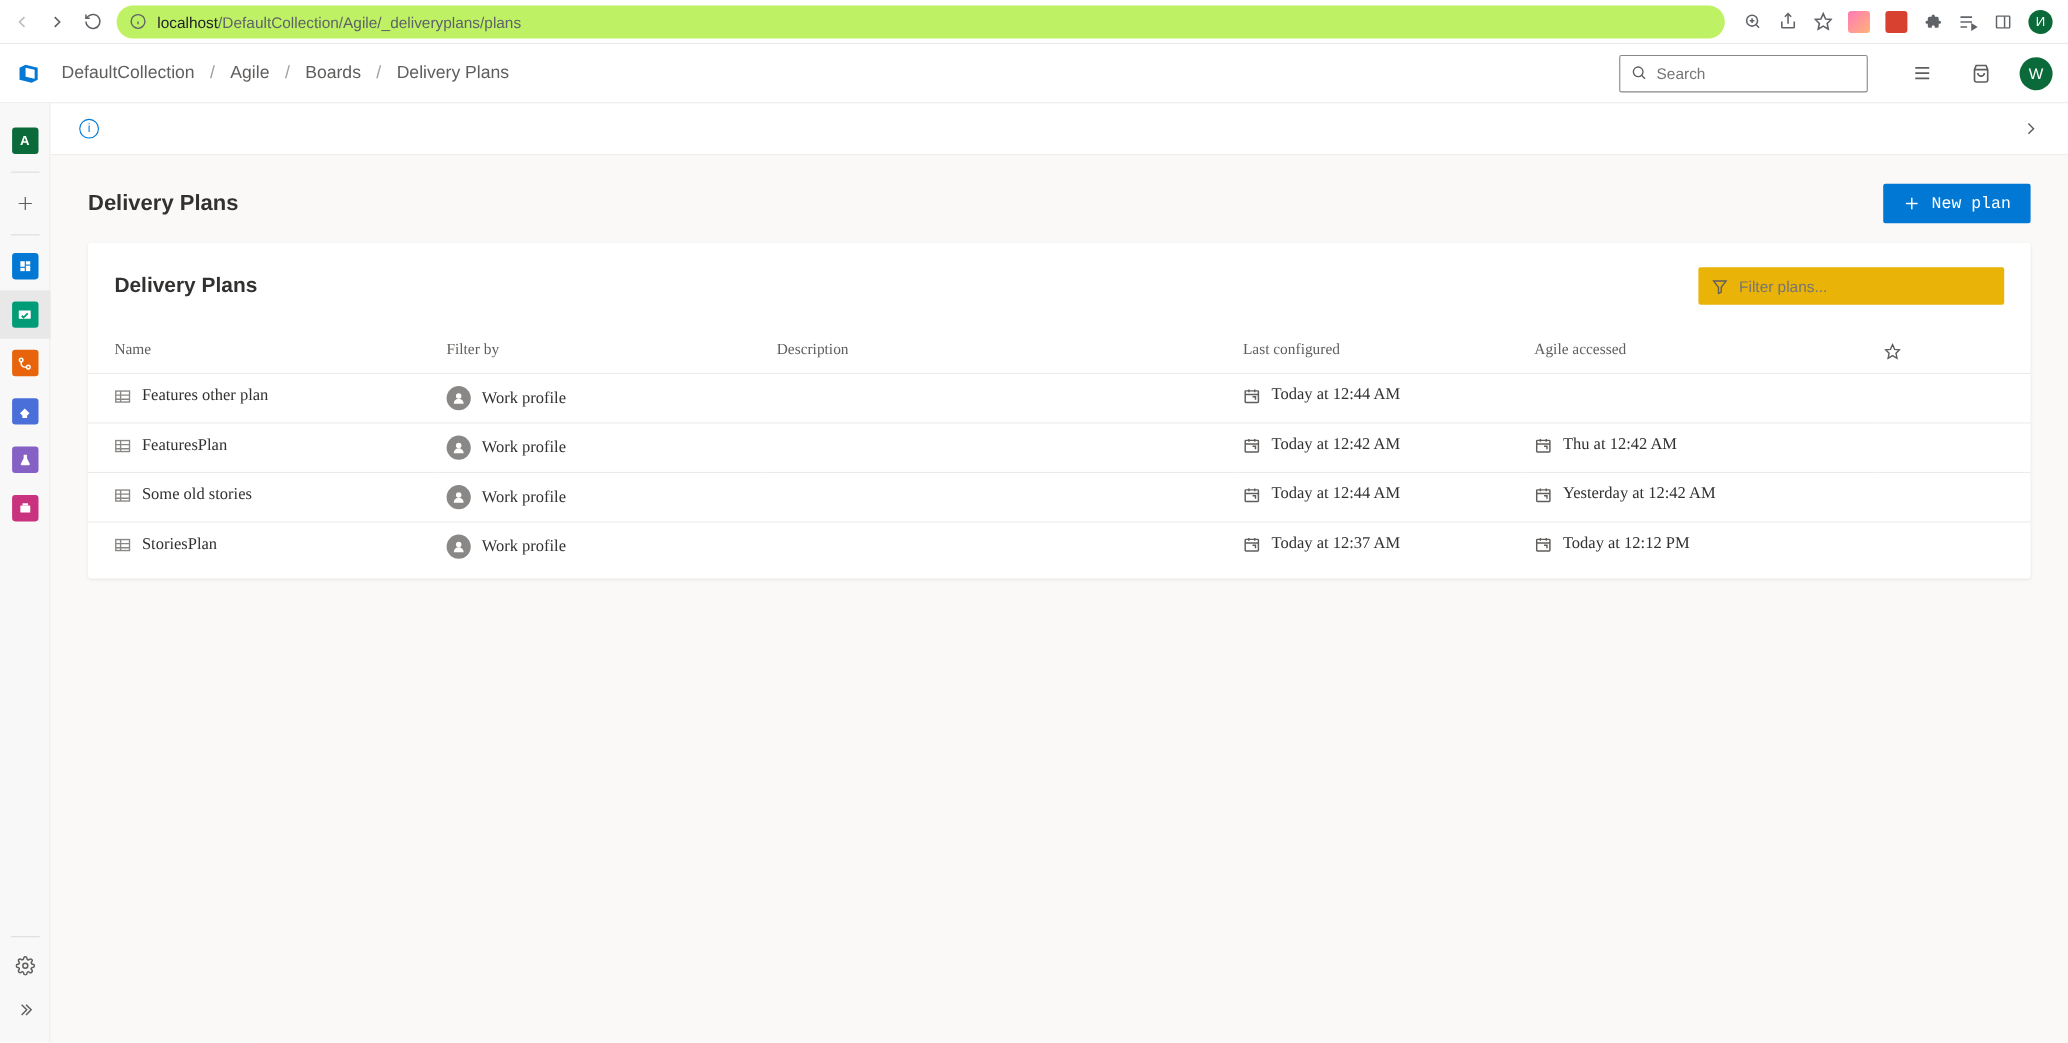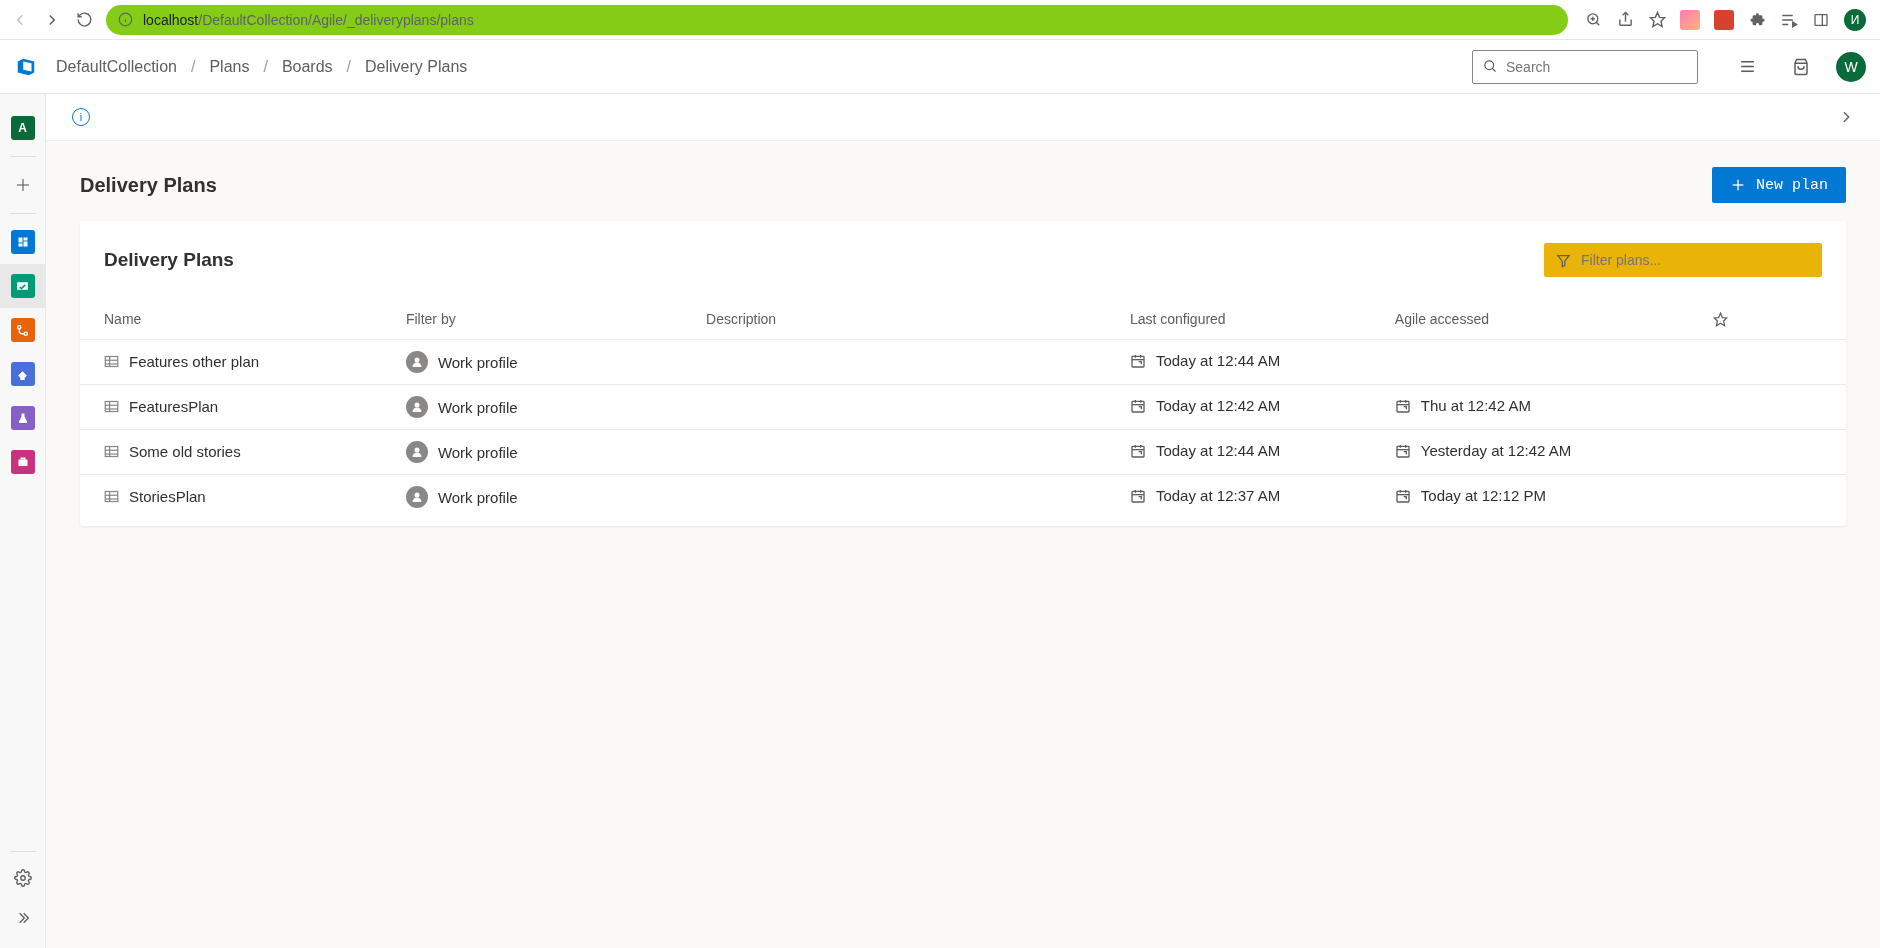--- a/index.html
+++ b/index.html
@@ -2,21 +2,21 @@
 <html><head>
 <meta charset="utf-8">
 <style>
   * { box-sizing: border-box; margin: 0; padding: 0; }
   body { font-family: "Segoe UI", -apple-system, sans-serif; font-size: 14px; color: #323130; background: #fff; overflow: hidden; }
 
   
   .browser-bar { height: 40px; display: flex; align-items: center; padding: 0 10px; gap: 12px; border-bottom: 1px solid #e8e8e8; }
   .nav-btn { width: 20px; height: 20px; display:flex; align-items:center; justify-content:center; color:#5f6368; }
   .nav-btn.disabled { color:#bdbdbd; }
-  .url-bar { flex:1; height:30px; background:#84cc16; border-radius:15px; display:flex; align-items:center; padding:0 12px; gap:10px; color:#5f6368;}
+  .url-bar { flex:1; height:30px; background:#bef264; border-radius:15px; display:flex; align-items:center; padding:0 12px; gap:10px; color:#5f6368;}
   .url-text { font-size:14px; color:#202124; }
   .url-host { color:#202124; }
   .url-path { color:#5f6368; }
   .chrome-icons { display:flex; align-items:center; gap:14px; padding:0 4px;}
   .chrome-icon { width:18px; height:18px; display:flex; align-items:center; justify-content:center; color:#5f6368;}
   .ext-sq { width:20px; height:20px; border-radius:3px;}
   .avatar-sm { width:22px; height:22px; border-radius:50%; background:#0b6a3a; color:#fff; display:flex; align-items:center; justify-content:center; font-size:12px;}
 
   
   .app-header { height:54px; display:flex; align-items:center; padding:0 14px; border-bottom:1px solid #e8e8e8; gap:18px;}
@@ -50,21 +50,21 @@
   .page-head { display:flex; align-items:center; padding:26px 34px 18px;}
   .page-title { font-size:20px; font-weight:600; color:#323130;}
   .new-btn { margin-left:auto; background:#0078d4; color:#fff; border:none; height:36px; padding:0 18px; font-size:15px; display:flex; align-items:center; gap:10px; cursor:pointer; border-radius:2px;font-family:Liberation Mono, monospace;}
 
   .card { background:#fff; margin:0 34px 34px; border-radius:3px; box-shadow:0 1px 3px rgba(0,0,0,0.07); padding:22px 0 0;}
   .card-head { display:flex; align-items:center; padding:0 24px 10px;}
   .card-title { font-size:19px; font-weight:600;}
   .filter-box { margin-left:auto; width:278px; height:34px; background:#eab308; display:flex; align-items:center; padding:0 12px; gap:10px; color:#605e5c; border-radius:2px;}
   .filter-box input { border:none; outline:none; background:transparent; flex:1; font-size:14px;}
 
-  table.grid { width:100%; border-collapse:collapse; margin-top:14px;}
+  table.grid { width:100%; border-collapse:collapse; margin-top:14px;font-family:Liberation Serif, serif;}
   table.grid th { text-align:left; font-weight:400; color:#605e5c; font-size:14px; padding:10px 8px 12px; border-bottom:1px solid #edebe9;}
   table.grid td { padding:11px 8px; font-size:15px; border-bottom:1px solid #edebe9; color:#323130;}
   table.grid tbody tr:last-child td { border-bottom:none; padding-bottom:18px;}
   table.grid th:first-child, table.grid td:first-child { padding-left:24px;}
   table.grid th:last-child, table.grid td:last-child { padding-right:24px;}
   .cell-ico { display:inline-flex; align-items:center; gap:10px;}
   .plan-ico { color:#8a8886;}
   .user-ico { width:22px; height:22px; border-radius:50%; background:#8a8886; color:#fff; display:inline-flex; align-items:center; justify-content:center;}
   .cal-ico { color:#605e5c;}
   .star-head { color:#605e5c;}
@@ -148,21 +148,21 @@
 
 <div class="app-header">
   <div class="logo-box">
     <svg width="22" height="22" viewBox="0 0 24 24" fill="#0078d4">
         <path d="M3 6l6-3 12 3v12l-6 3-12-3V6zm6 0v9l9 2V8l-9-2z"></path>
       </svg>
   </div>
   <div class="breadcrumbs">
     <span class="crumb">DefaultCollection</span>
     <span class="sep">/</span>
-    <span class="crumb">Plans</span>
+    <span class="crumb">Agile</span>
     <span class="sep">/</span>
     <span class="crumb">Boards</span>
     <span class="sep">/</span>
     <span class="crumb">Delivery Plans</span>
   </div>
   <div class="hdr-spacer"></div>
   <div class="search-box">
     <svg width="15" height="15" viewBox="0 0 24 24" fill="none" stroke="currentColor" stroke-width="2">
         <circle cx="10" cy="10" r="7"></circle>
         <line x1="20" y1="20" x2="15" y2="15"></line>

